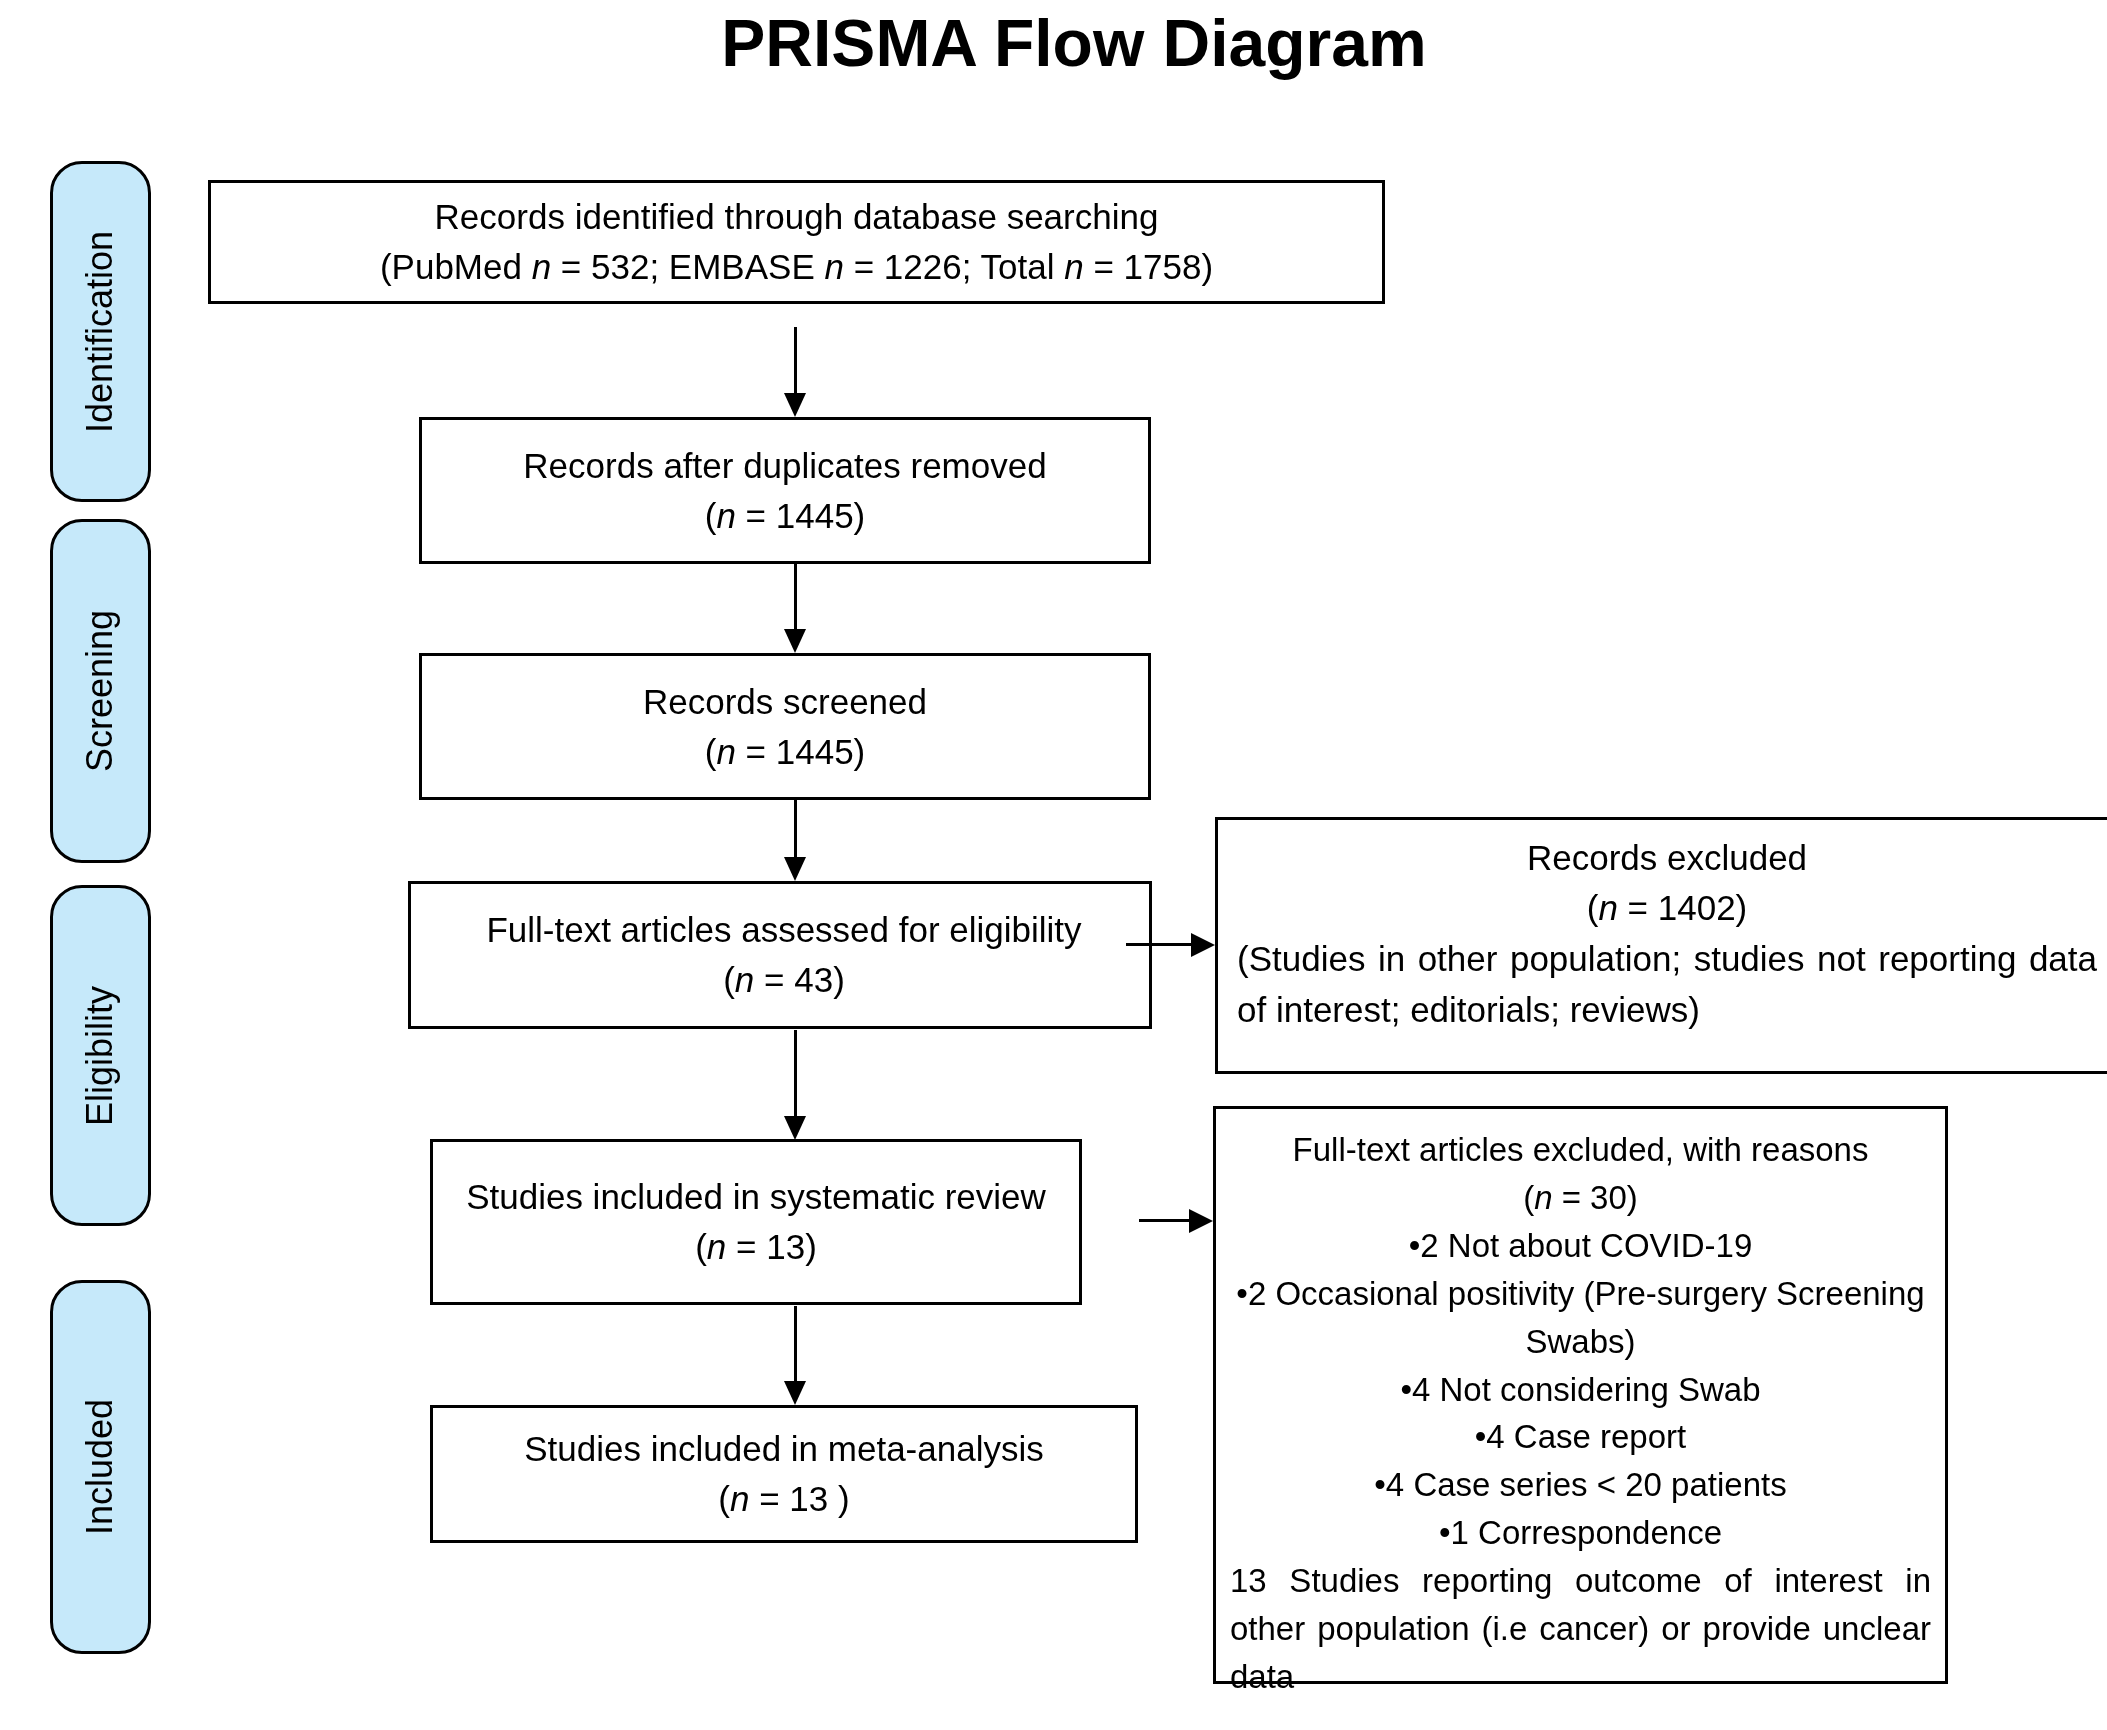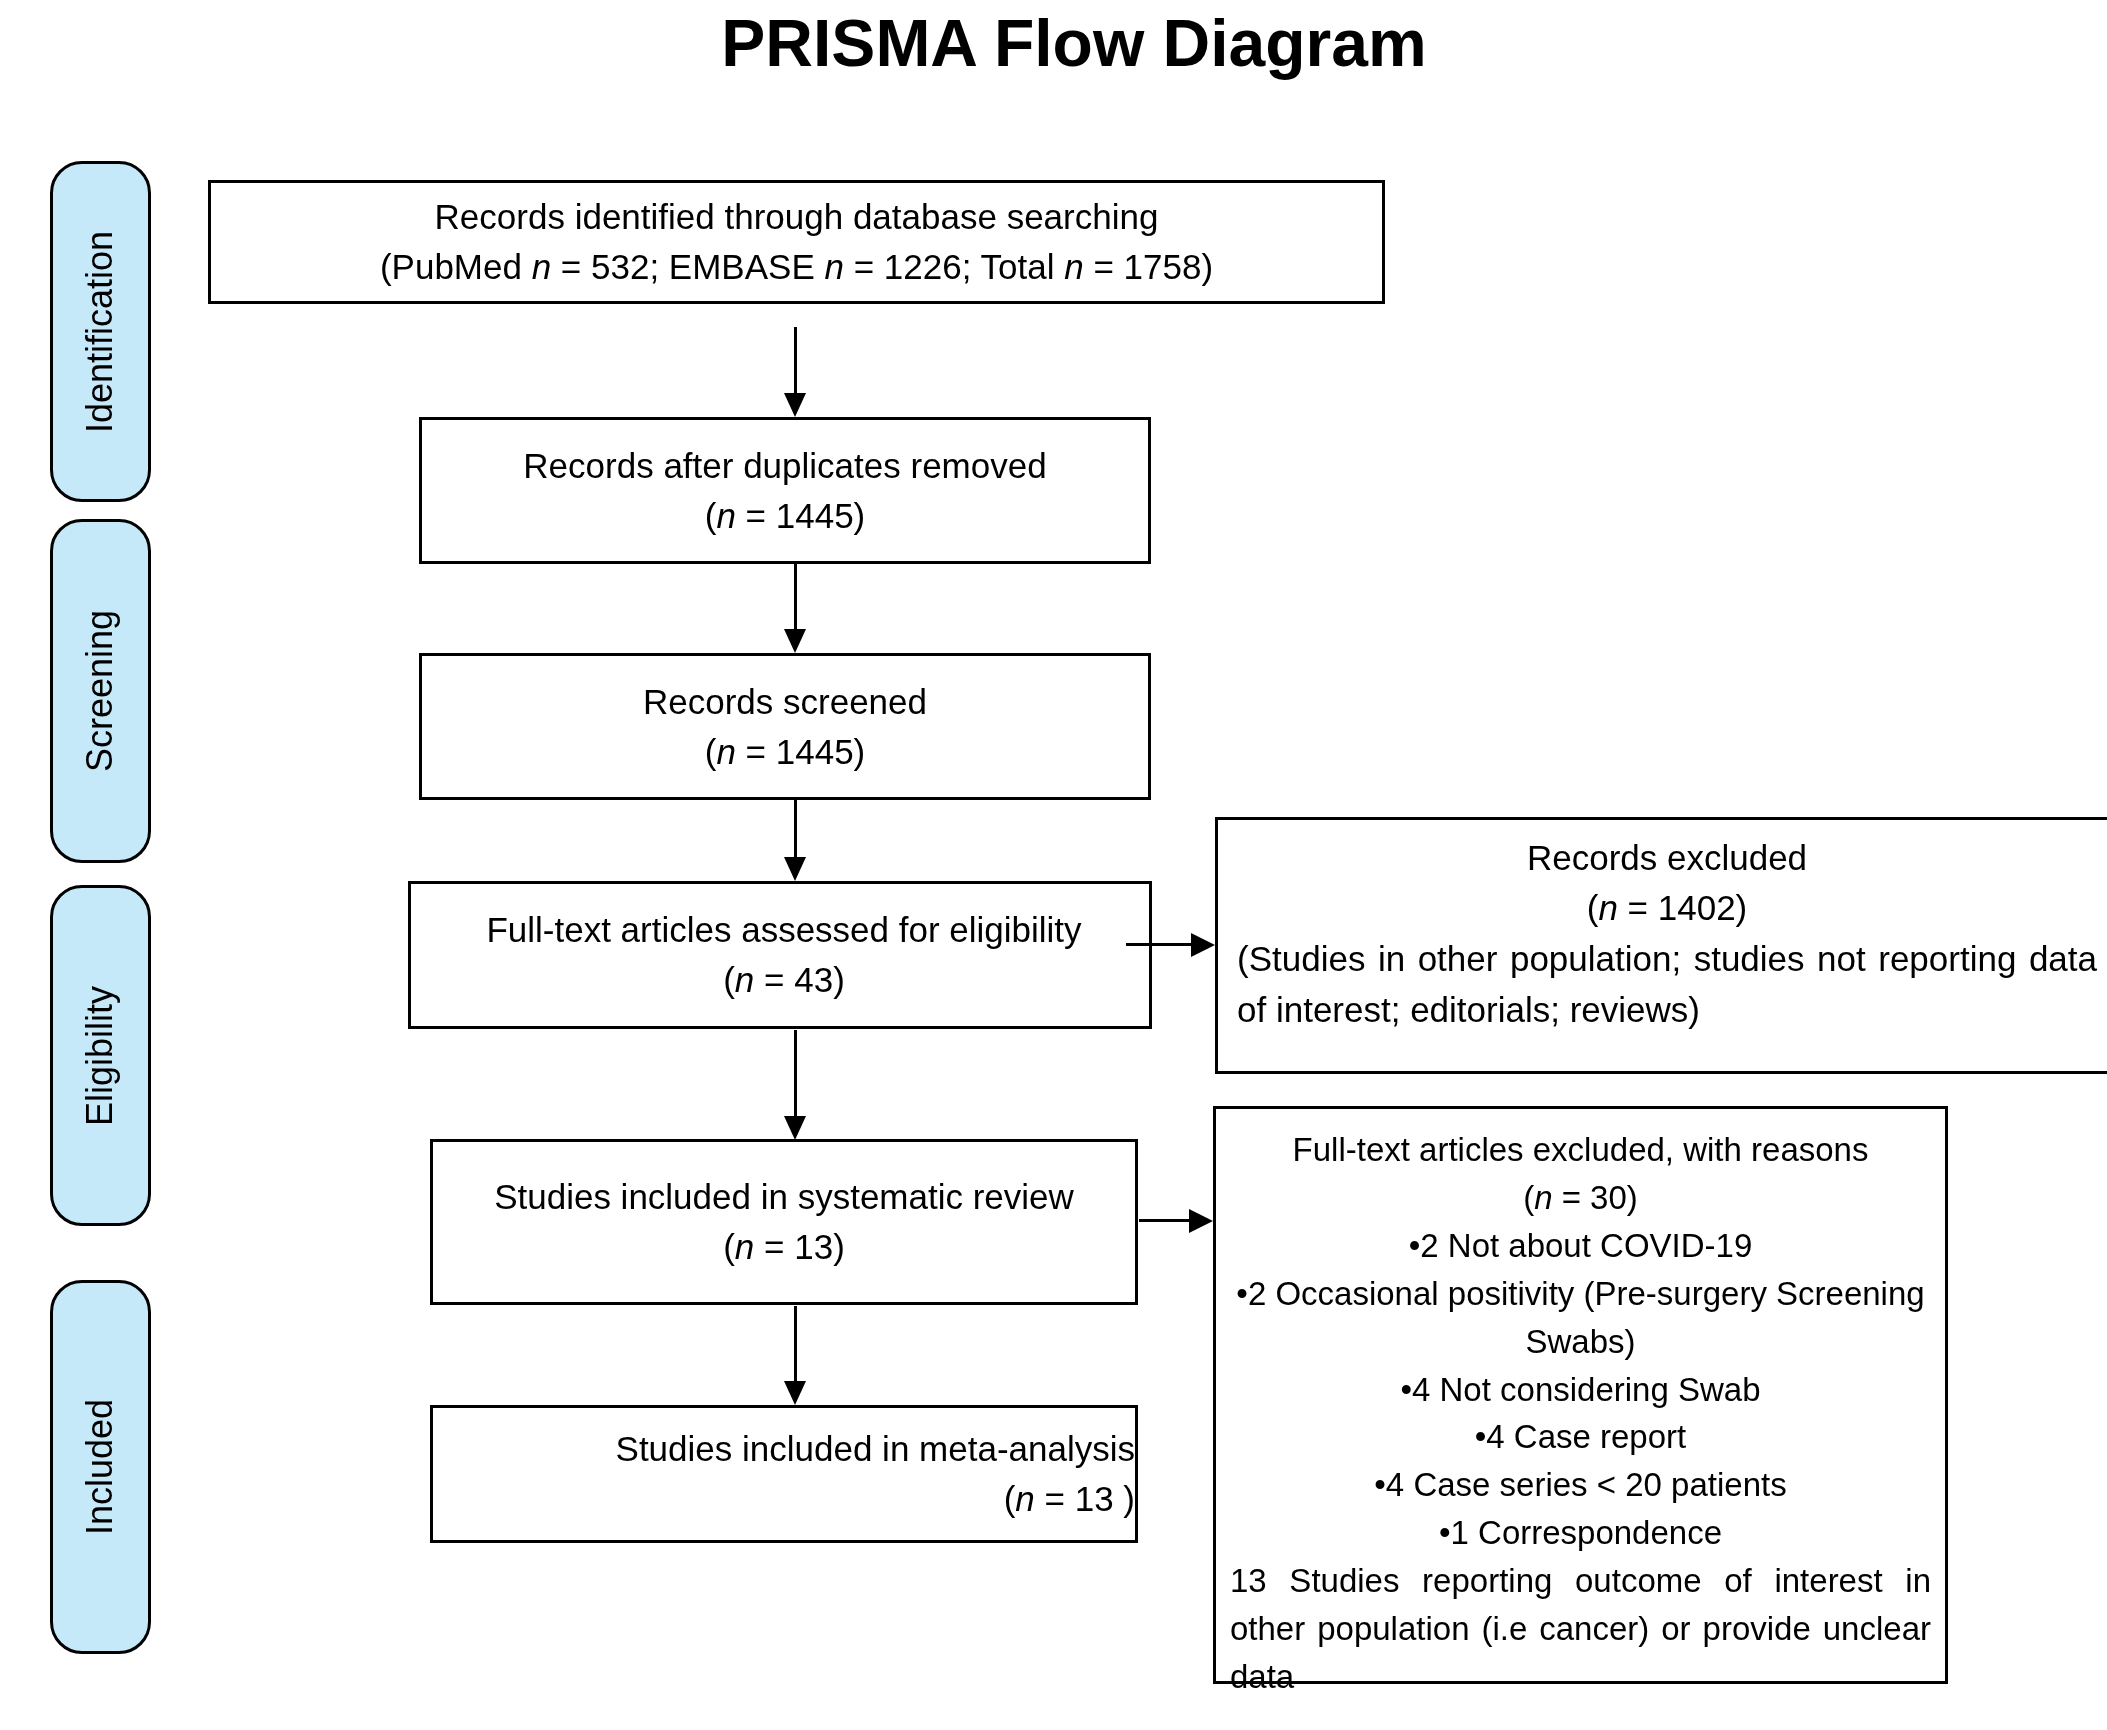--- a/index.html
+++ b/index.html
@@ -28,22 +28,22 @@
   .fbox{
     position:absolute;background:#fff;border:3.2px solid #000;box-sizing:border-box;
     display:flex;flex-direction:column;align-items:center;justify-content:center;
     text-align:center;font-size:35px;line-height:1.42;
   }
   .fbox i{font-style:italic;}
   .fbox.b1{left:188px;top:180px;width:1177px;height:124px;}
   .fbox.b2{left:399px;top:417px;width:732px;height:147px;}
   .fbox.b3{left:399px;top:653px;width:732px;height:147px;justify-content:center;}
   .fbox.b4{left:388px;top:881px;width:744px;height:148px;padding-left:8px;}
-  .fbox.b5{left:410px;top:1139px;width:708px;height:166px;}
-  .fbox.b6{left:410px;top:1405px;width:708px;height:138px;align-items:flex-end;}
+  .fbox.b5{left:410px;top:1139px;width:652px;height:166px;}
+  .fbox.b6{left:410px;top:1405px;width:708px;height:138px;}
   
   .ebox{
     position:absolute;background:#fff;border:3.2px solid #000;box-sizing:border-box;
     font-size:35px;line-height:1.45;
   }
   .ebox.e1{left:1195px;top:817px;width:904px;height:257px;padding:12.6px 19px;}
   .ebox.e2{left:1193px;top:1106px;width:735px;height:578px;padding:17.4px 14px;font-size:33px;line-height:1.45;}
   .ebox .hdr{text-align:center;}
   .ebox i{font-style:italic;}
   .ebox .detail{text-align:justify;text-justify:inter-word;}

